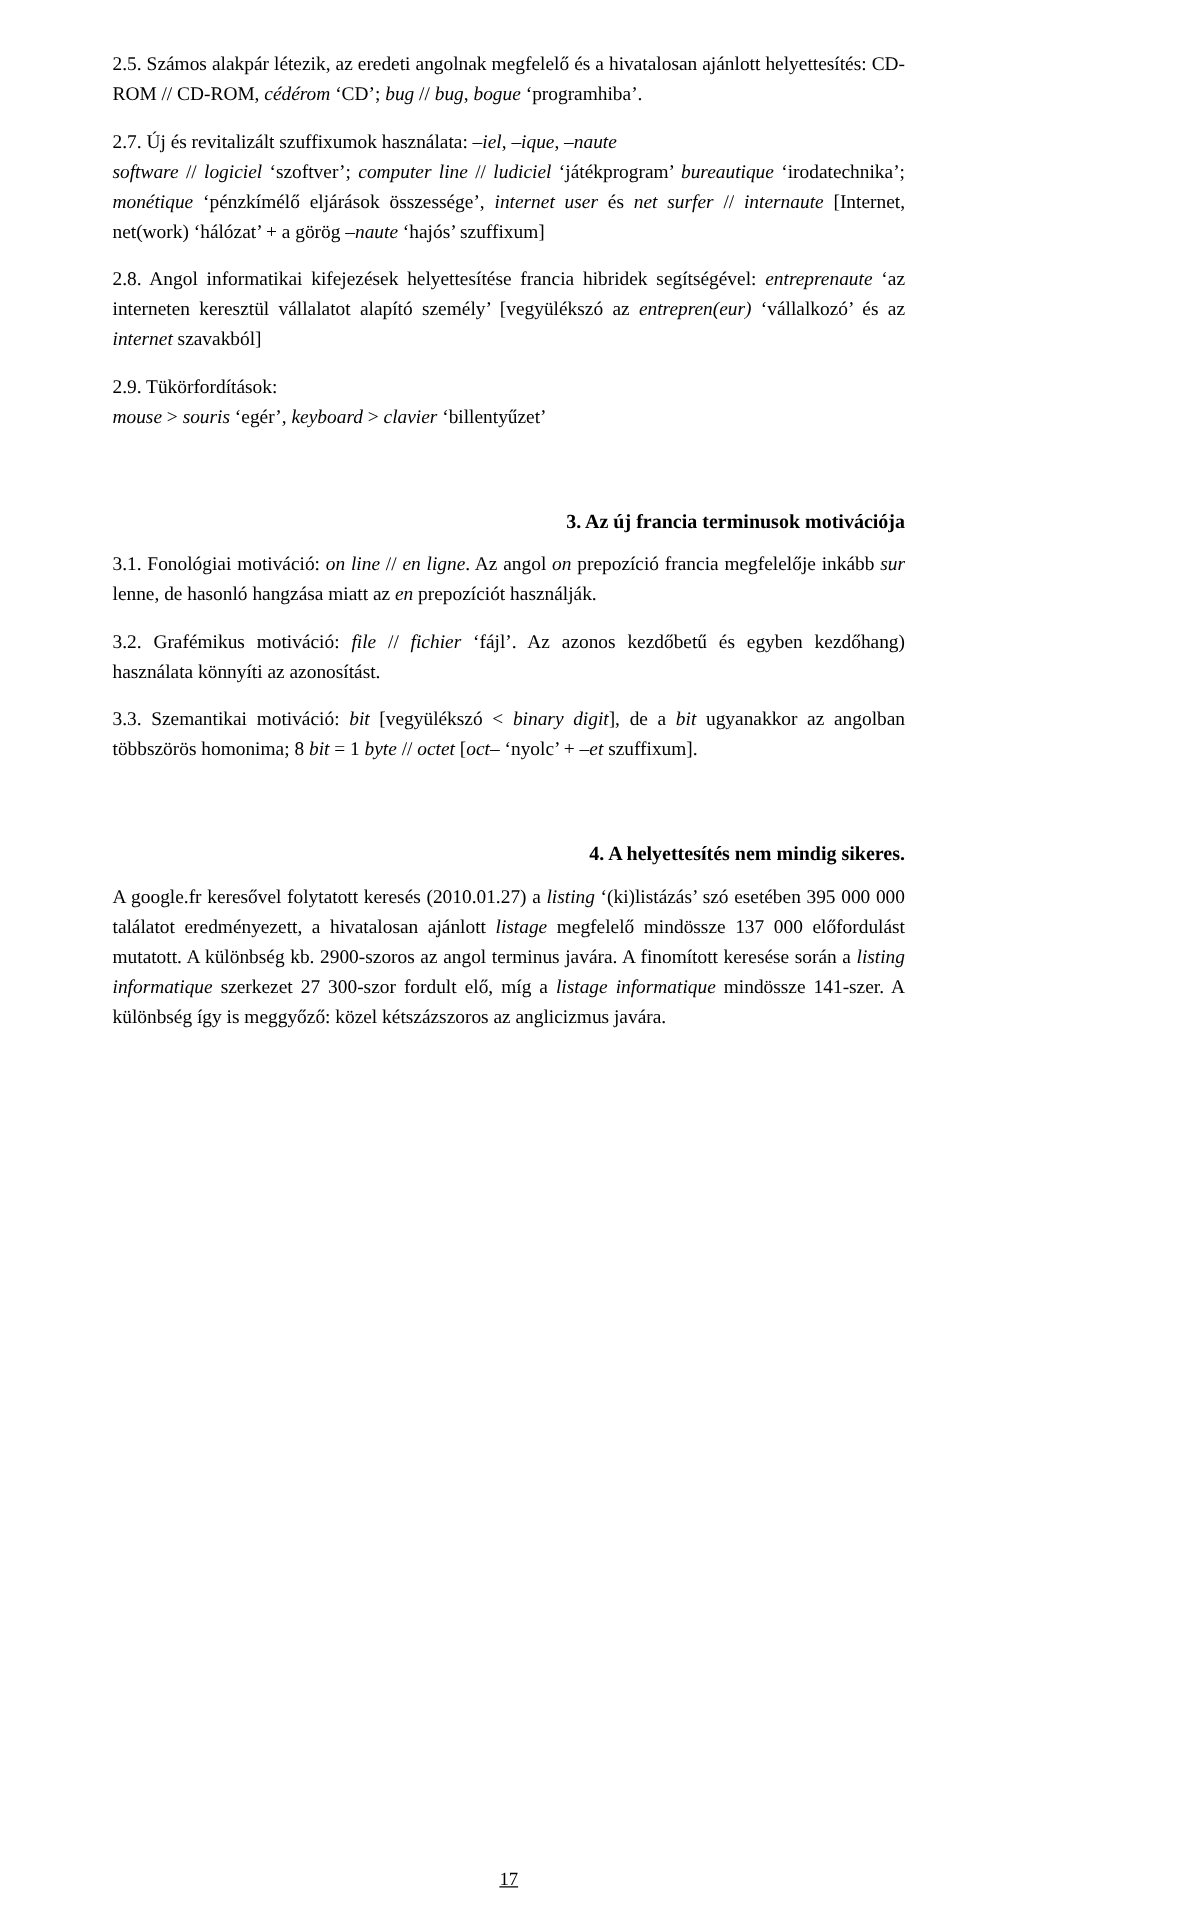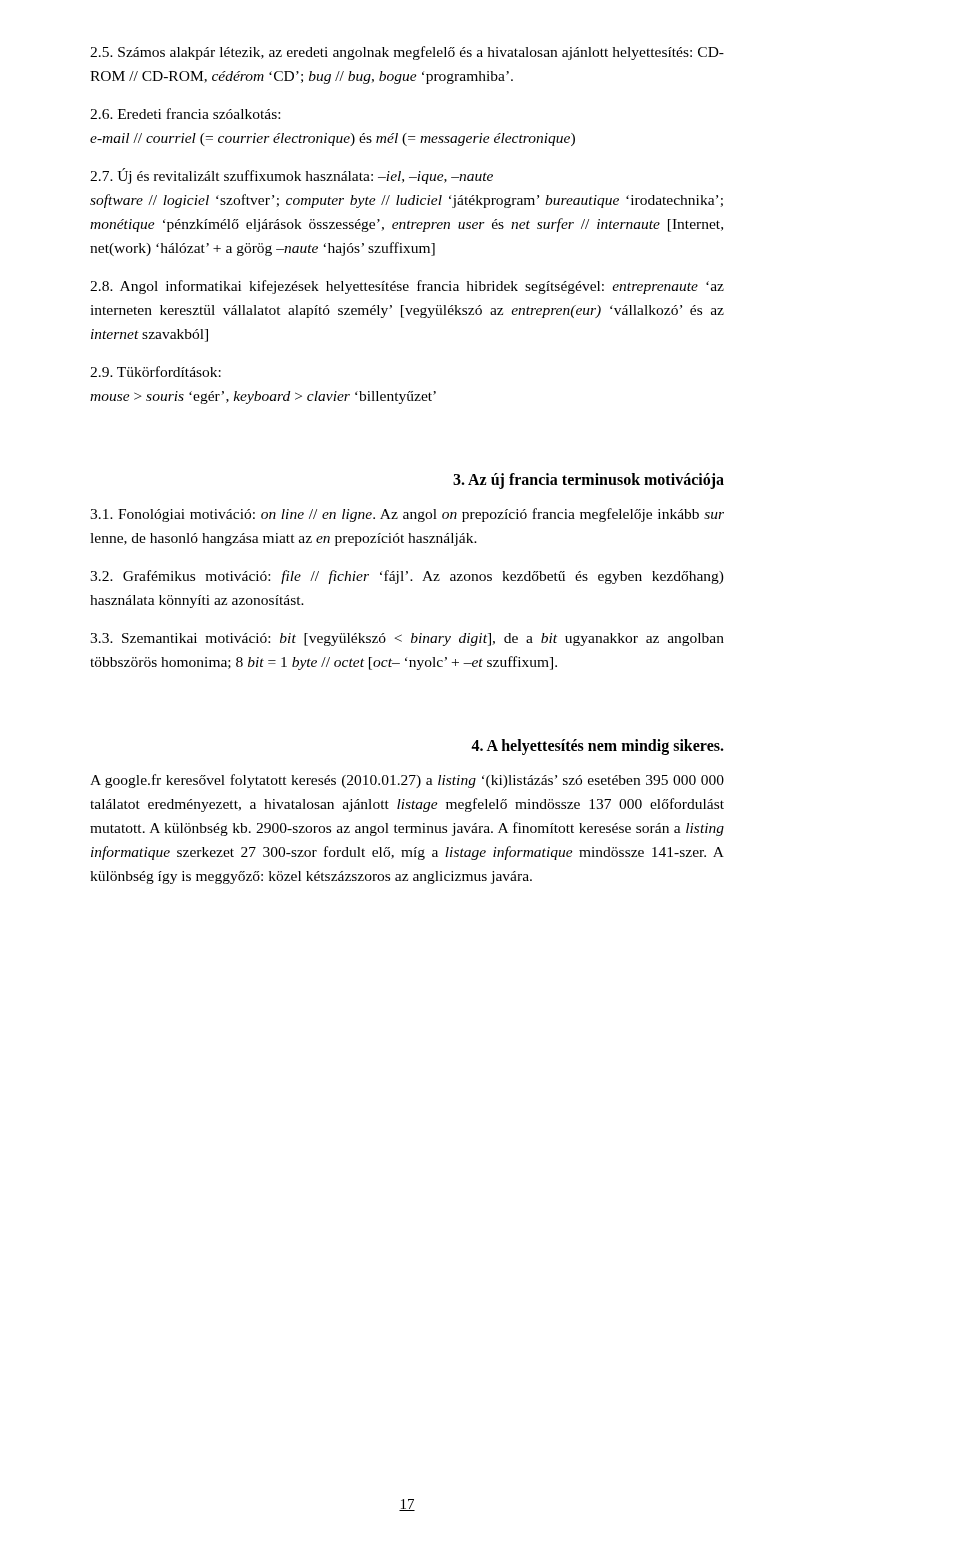--- a/index.html
+++ b/index.html
@@ -64,28 +64,24 @@
   </style>
 </head>
 <body>
 
 <div class="page">
 
   <div class="numbered-item">
     <p>2.5. Számos alakpár létezik, az eredeti angolnak megfelelő és a hivatalosan ajánlott helyettesítés: CD-ROM // CD-ROM, <em>cédérom</em> ‘CD’; <em>bug</em> // <em>bug</em>, <em>bogue</em> ‘programhiba’.</p>
   </div>
 
-  <div class="numbered-item">
-    <p>2.6. Eredeti francia szóalkotás:<br>
-    <em>e-mail</em> // <em>courriel</em> (= <em>courrier électronique</em>) és <em>mél</em> (= <em>messagerie électronique</em>)</p>
-  </div>
 
   <div class="numbered-item">
     <p>2.7. Új és revitalizált szuffixumok használata: –<em>iel</em>, –<em>ique</em>, –<em>naute</em><br>
-    <em>software</em> // <em>logiciel</em> ‘szoftver’; <em>computer byte</em> // <em>ludiciel</em> ‘játékprogram’ <em>bureautique</em> ‘irodatechnika’; <em>monétique</em> ‘pénzkímélő eljárások összessége’, <em>entrepren user</em> és <em>net surfer</em> // <em>internaute</em> [Internet, net(work) ‘hálózat’ + a görög –<em>naute</em> ‘hajós’ szuffixum]</p>
+    <em>software</em> // <em>logiciel</em> ‘szoftver’; <em>computer line</em> // <em>ludiciel</em> ‘játékprogram’ <em>bureautique</em> ‘irodatechnika’; <em>monétique</em> ‘pénzkímélő eljárások összessége’, <em>internet user</em> és <em>net surfer</em> // <em>internaute</em> [Internet, net(work) ‘hálózat’ + a görög –<em>naute</em> ‘hajós’ szuffixum]</p>
   </div>
 
   <div class="numbered-item">
     <p>2.8. Angol informatikai kifejezések helyettesítése francia hibridek segítségével: <em>entreprenaute</em> ‘az interneten keresztül vállalatot alapító személy’ [vegyülékszó az <em>entrepren(eur)</em> ‘vállalkozó’ és az <em>internet</em> szavakból]</p>
   </div>
 
   <div class="numbered-item">
     <p>2.9. Tükörfordítások:<br>
     <em>mouse</em> &gt; <em>souris</em> ‘egér’, <em>keyboard</em> &gt; <em>clavier</em> ‘billentyűzet’</p>
   </div>

